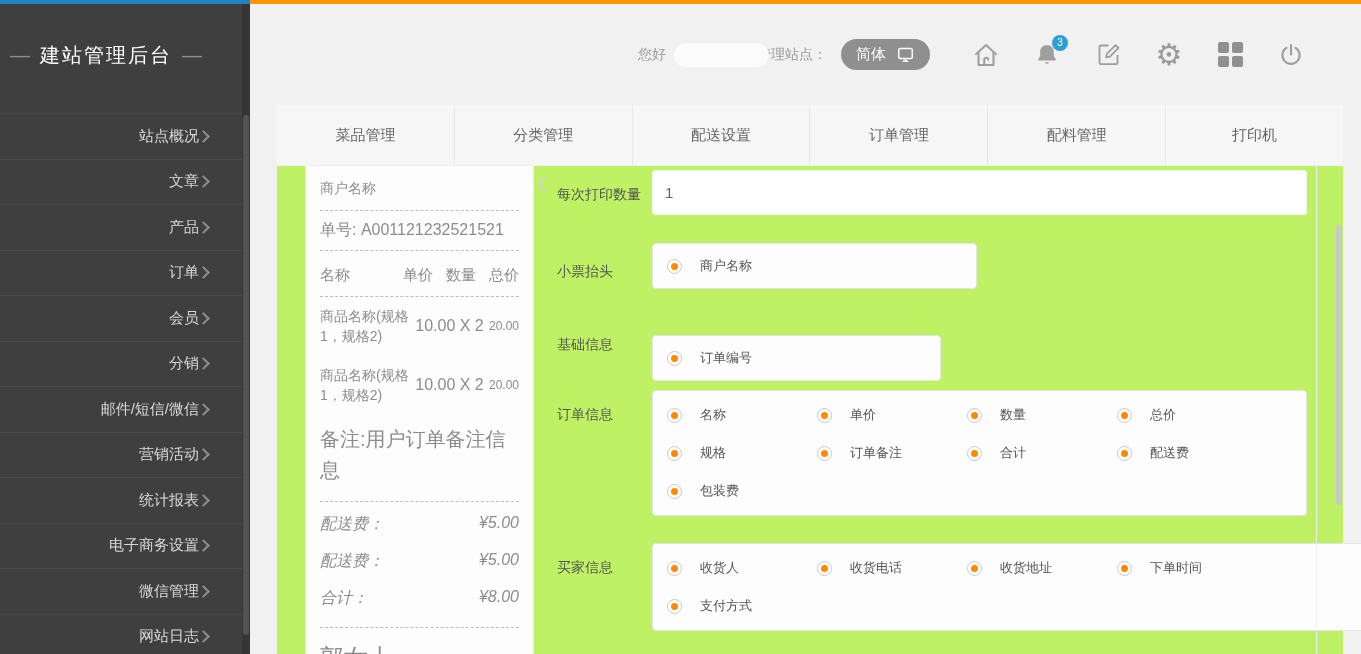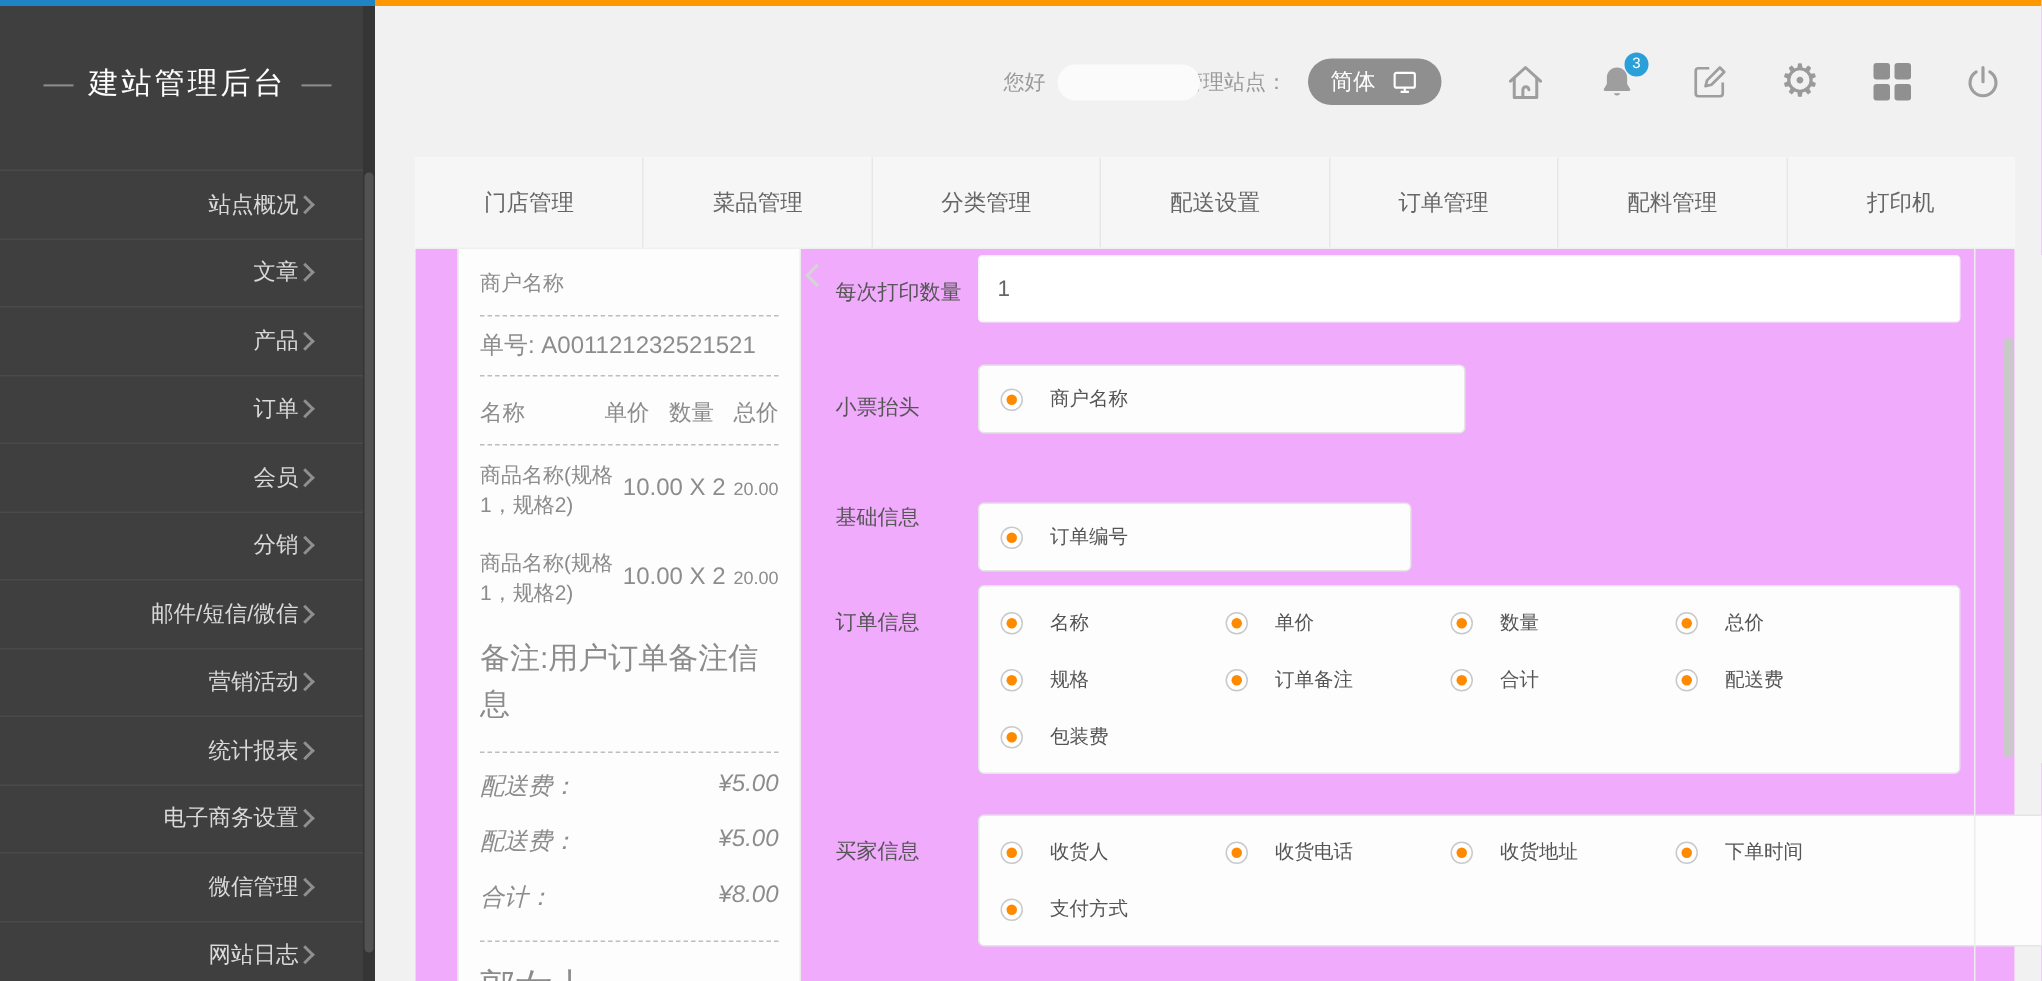--- a/index.html
+++ b/index.html
@@ -6,34 +6,34 @@
   html,body { width:1361px; height:654px; overflow:hidden; }
   body { font-family:"Liberation Sans","DejaVu Sans",sans-serif; background:#f1f1f1; }
   .screen { position:relative; width:1361px; height:654px; overflow:hidden; }
 
   
   .bar-blue   { position:absolute; left:0; top:0; width:250px; height:4px; background:#1f83c5; z-index:5; }
   .bar-orange { position:absolute; left:250px; top:0; right:0; height:4px; background:#ff9800; z-index:5; }
 
   
   .sidebar { position:absolute; left:0; top:0; width:250px; height:654px; background:#3f3f3f; overflow:hidden; }
-  .side-title { margin-top:42px; text-align:center; font-size:20px; color:#ffffff; letter-spacing:2px; white-space:nowrap; }
+  .side-title { margin-top:42px; font-size:20px; color:#ffffff; letter-spacing:2px; white-space:nowrap; }
   .side-title .dash { color:#8d8d8d; margin:0 10px; letter-spacing:0; }
   .side-nav { position:absolute; left:0; right:8px; top:113px; }
   .side-item { height:45.5px; display:flex; align-items:center; justify-content:flex-end;
                padding:0 34px 0 45px; border-top:1px solid #4a4a4a; cursor:pointer; }
   .side-item:last-child { border-bottom:1px solid #4a4a4a; }
   .side-label { color:#d9d9d9; font-size:15px; }
   .chev { width:9px; height:9px; border-top:2px solid #8f8f8f; border-right:2px solid #8f8f8f; transform:rotate(45deg); }
   .side-track { position:absolute; right:0; top:4px; bottom:0; width:8px; background:#353535; }
   .side-thumb { position:absolute; right:1px; top:115px; width:6px; height:520px; background:#525252; border-radius:3px; }
 
   
   .header { position:absolute; left:250px; top:4px; right:0; height:101px;
-            display:flex; align-items:center; justify-content:flex-end; padding-right:21px; }
+            display:flex; align-items:center; justify-content:flex-end; padding-right:52px; }
   .greet { color:#9a9a9a; font-size:14px; }
   .redact { width:95px; height:24px; background:#fbfbfb; border-radius:12px; margin:0 0 0 8px; position:relative; z-index:2; margin-right:-12px; }
   .manage { color:#9a9a9a; font-size:14px; position:relative; z-index:1; }
   .pill { display:inline-flex; align-items:center; gap:10px; height:31px; padding:0 15px; margin-left:14px;
           background:#8f8f8f; border:none; border-radius:16px; color:#fff; font-size:15px; cursor:pointer;
           font-family:inherit; }
   .hicons { display:flex; align-items:center; gap:25px; margin-left:38px; }
   .icon-btn { width:36px; height:36px; display:flex; align-items:center; justify-content:center;
               background:transparent; border:none; cursor:pointer; position:relative; }
   .badge { position:absolute; top:-2px; right:-3px; width:16px; height:16px; background:#2b9fd8; border-radius:50%;
@@ -41,21 +41,21 @@
   .gear-glyph { font-size:30px; color:#9a9a9a; line-height:1; }
   .grid-icon { display:grid; grid-template-columns:11px 11px; grid-template-rows:11px 11px; gap:3px; }
   .grid-icon i { background:#909090; border-radius:2px; }
 
   
   .card { position:absolute; left:277px; top:105px; width:1066px; bottom:0; background:#fff; }
   .tabbar { display:flex; height:61px; background:#f6f6f6; border-bottom:1px solid #efefef; }
   .tab { flex:1; display:flex; align-items:center; justify-content:center; border-left:1px solid #e7e7e7; cursor:pointer; }
   .tab:first-child { border-left:none; }
   .tab span { color:#666; font-size:15px; }
-  .content { position:absolute; left:0; right:0; top:61px; bottom:0; background:#f0abfc; }
+  .content { position:absolute; left:0; right:0; top:61px; bottom:0; background:#bef264; }
 
   
   .receipt { position:absolute; left:28px; top:0; bottom:0; width:229px; background:#fdfdfd;
              border-left:1px solid #ececec; border-right:1px solid #ececec; padding:4px 14px 0 14px; color:#8c8c8c; overflow:hidden; }
   .dashed { border-bottom:1px dashed #bdbdbd; }
   .r-merchant { font-size:14px; padding:10px 0 12px; }
   .r-order { font-size:16px; padding:9px 0; }
   .r-cols { display:flex; align-items:center; font-size:15px; padding:15px 0 11px; }
   .r-cols .c0 { margin-right:auto; }
   .r-cols .c { margin-left:13px; }
@@ -202,23 +202,20 @@
           <path d="M12 3.5v8"></path>
             <path d="M8.1 5.9a7.4 7.4 0 1 0 7.8 0"></path>
         </svg>
       </button>
     </div>
   </header>
 
   <main class="card">
     <div class="tabbar">
         <div class="tab">
-          <span>门店管理</span>
-        </div>
-        <div class="tab">
           <span>菜品管理</span>
         </div>
         <div class="tab">
           <span>分类管理</span>
         </div>
         <div class="tab">
           <span>配送设置</span>
         </div>
         <div class="tab">
           <span>订单管理</span>

